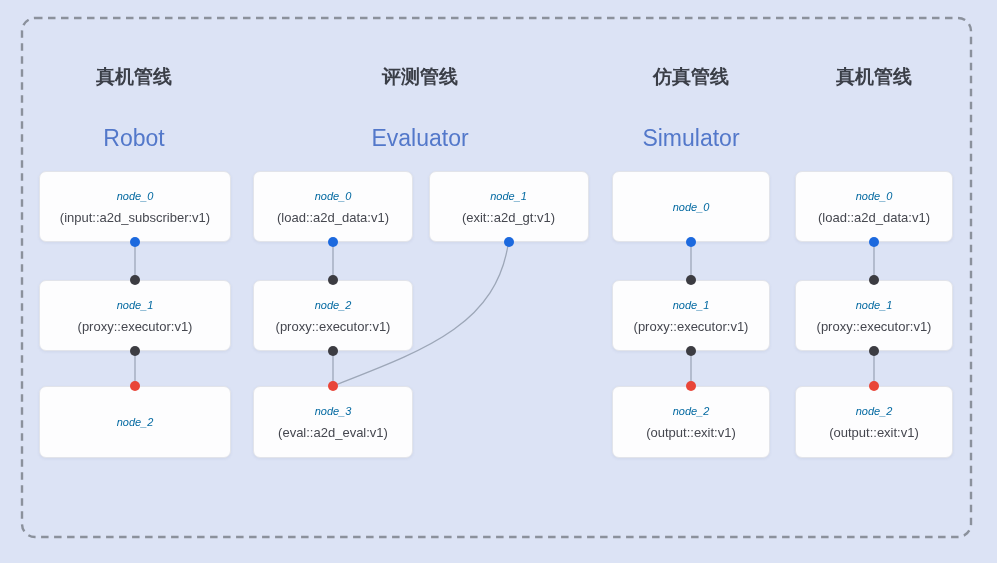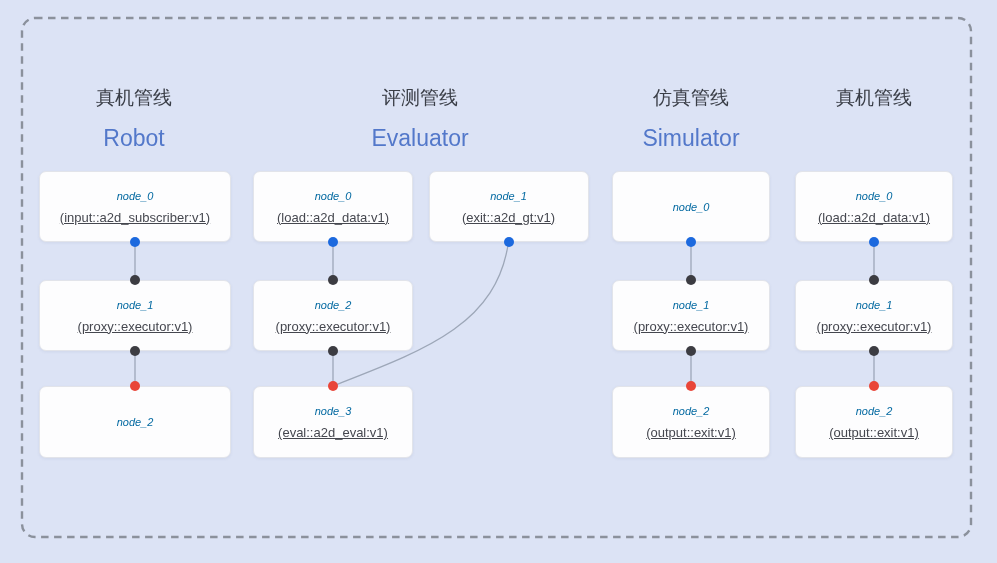--- a/index.html
+++ b/index.html
@@ -12,22 +12,22 @@
   #stage{
     position:relative;width:997px;height:563px;
     background:#dce3f5;
   }
   #connector-layer{
     position:absolute;left:0;top:0;z-index:1;
   }
   .pipeline-title-cn{
     position:absolute;z-index:2;
     transform:translateX(-50%);
-    font-size:19px;font-weight:normal;color:#3a3e47;
-    white-space:nowrap;text-align:center;margin-top:21px;
+    font-size:19px;font-weight:bold;color:#3a3e47;
+    white-space:nowrap;text-align:center;
   }
   .pipeline-title-en{
     position:absolute;z-index:2;
     transform:translateX(-50%);
     font-size:23px;font-weight:400;color:#5378ca;
     white-space:nowrap;text-align:center;
   }
   .node-box{
     position:absolute;z-index:2;
     background:#fdfdfe;
@@ -35,21 +35,21 @@
     border-radius:7px;
     box-shadow:0 1px 3px rgba(70,80,120,0.08);
     display:flex;flex-direction:column;
     justify-content:center;align-items:center;
     box-sizing:border-box;
   }
   .node-label{
     font-size:11px;line-height:22px;color:#0369a1;white-space:nowrap;font-style:italic;
   }
   .node-type{
-    font-size:13px;line-height:22px;color:#45474f;white-space:nowrap;text-decoration:underline;
+    font-size:13px;line-height:22px;color:#45474f;white-space:nowrap;
   }
   .port{
     position:absolute;z-index:3;
     width:10px;height:10px;border-radius:50%;
   }
 </style>
 </head>
 <body>
 
 <div id="stage" style="background: rgb(220, 227, 245);">

